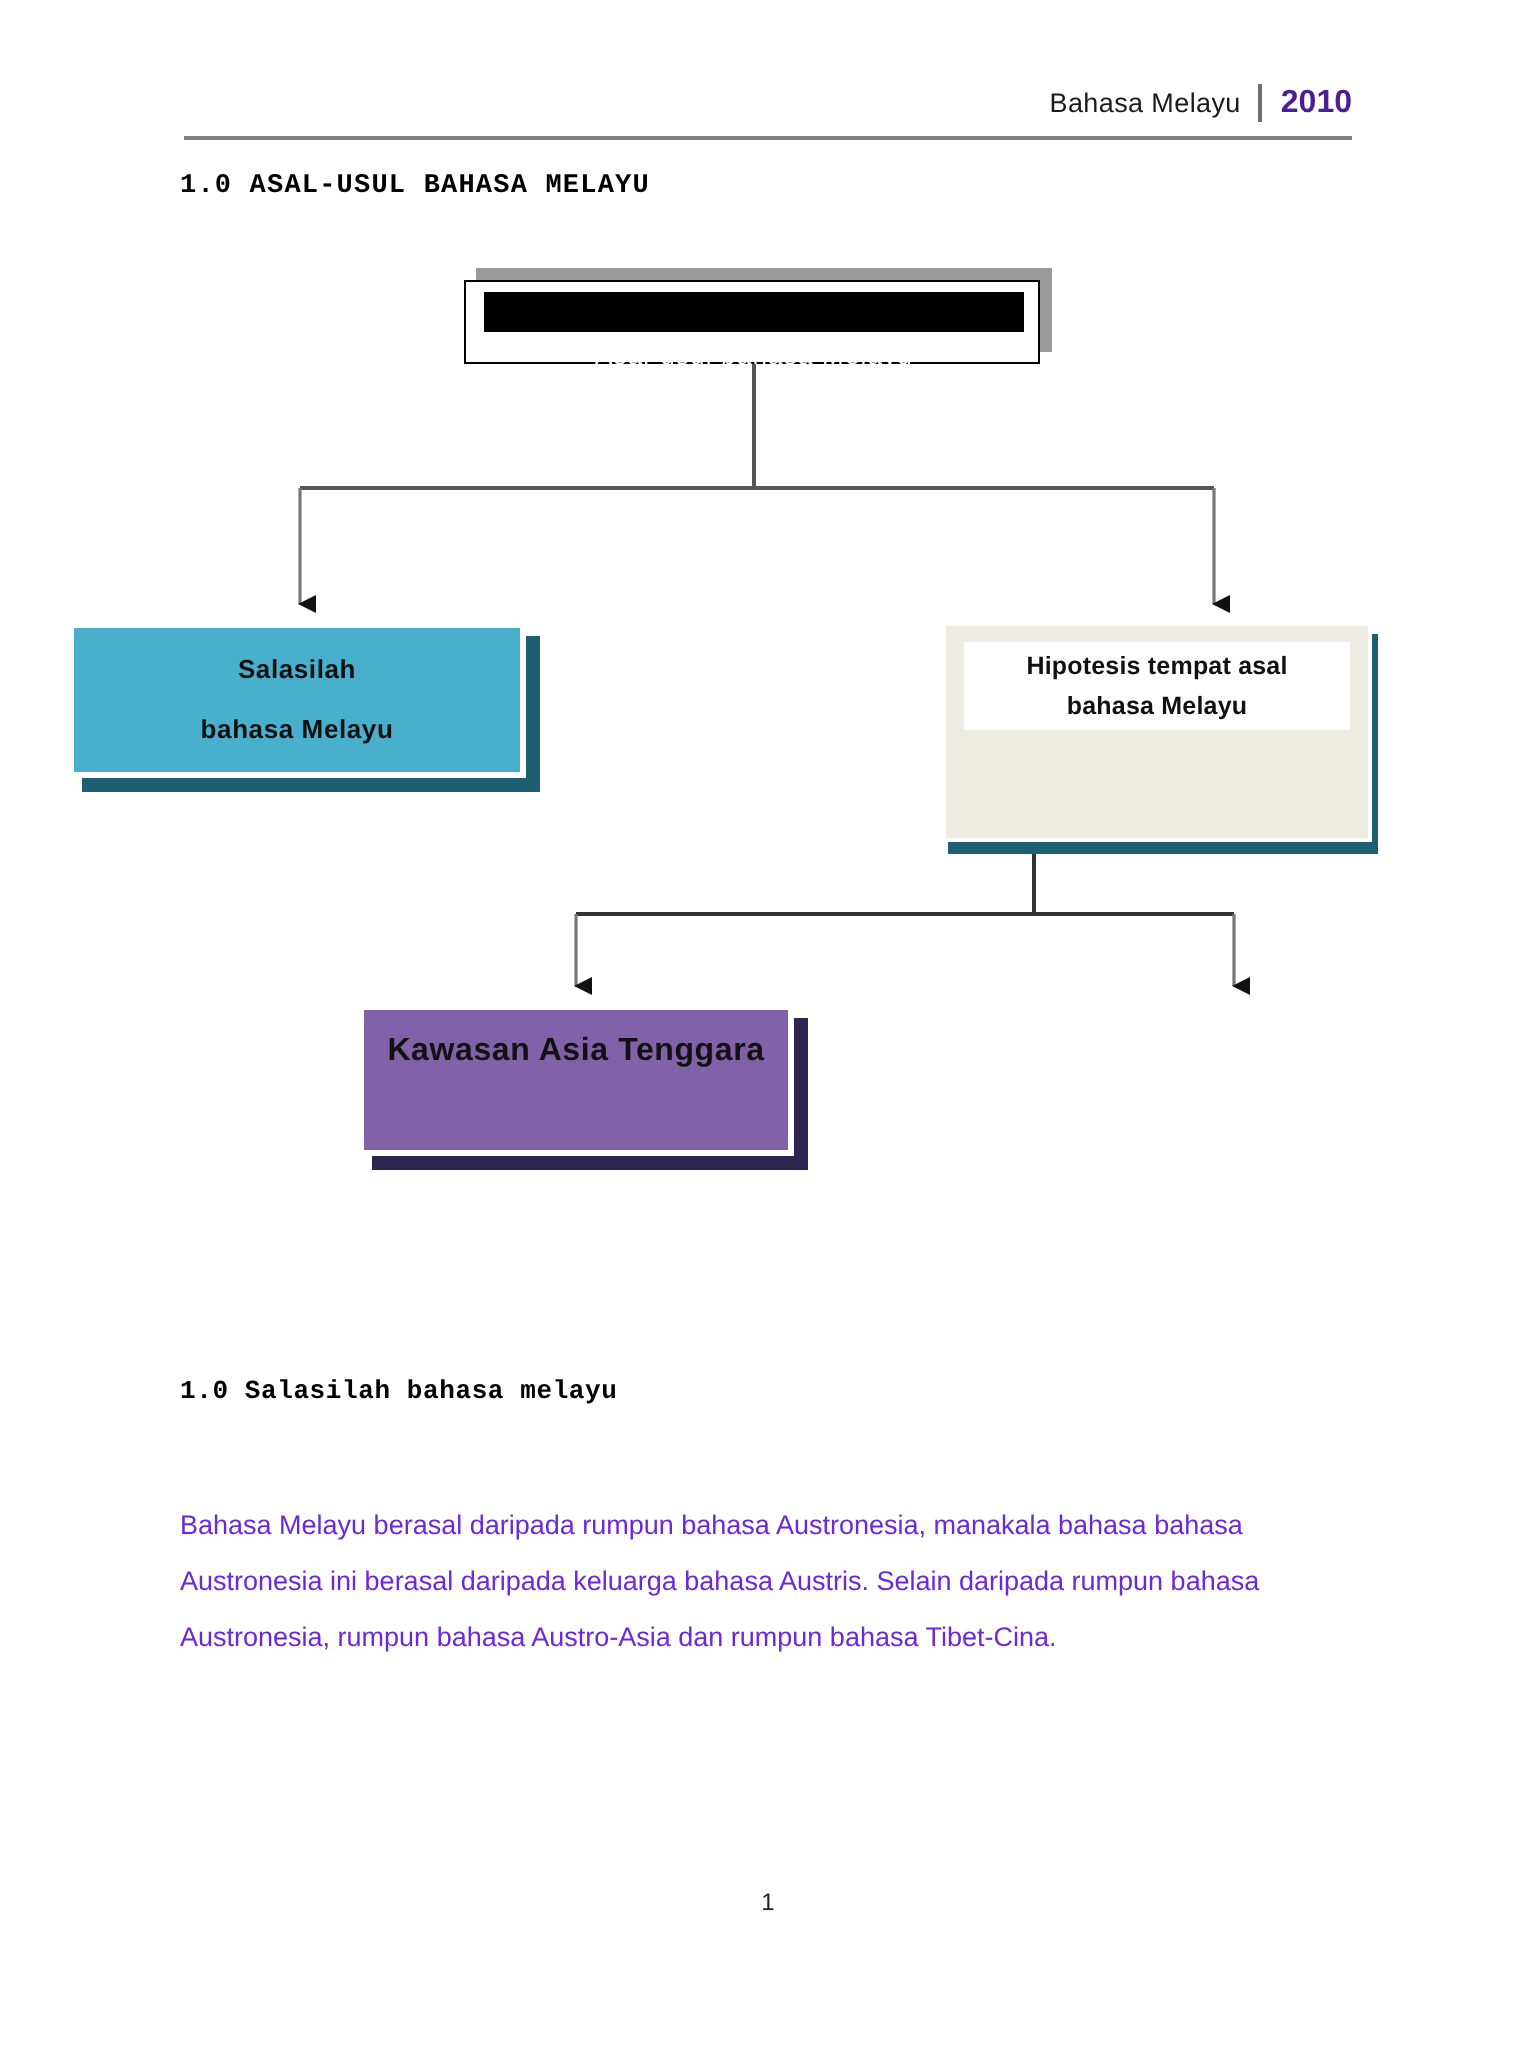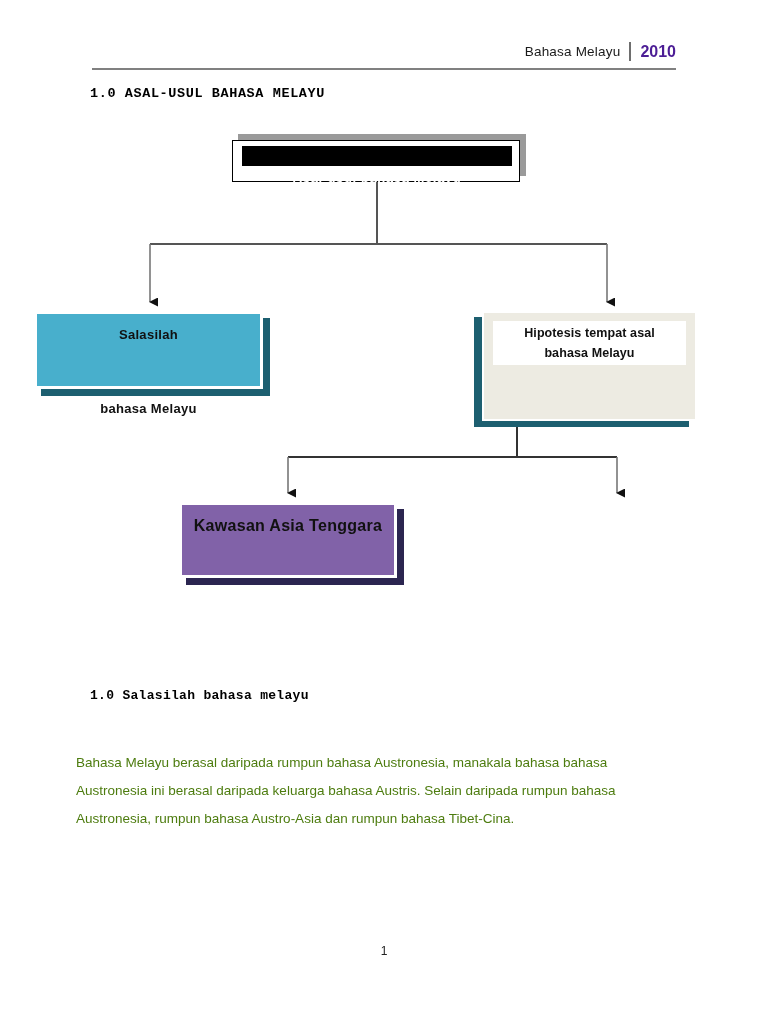--- a/index.html
+++ b/index.html
@@ -85,50 +85,50 @@
     background: #ffffff; border: 1px solid #000000;
     box-sizing: border-box;
   }
   .node-root .bar {
     position: absolute; left: 9px; top: 5px;
     width: 270px; height: 20px;
     background: #000000;
     display: flex; align-items: center; justify-content: center;
   }
   .node-root .bar span {
-    color: #ffffff; font-weight: bold; font-size: 13px; letter-spacing: 0.6px; margin-top: 42px;
+    color: #ffffff; font-weight: normal; font-size: 13px; letter-spacing: 0.6px; margin-top: 42px;
   }
 
   
   .node-cyan { left: 34px; top: 191px; width: 229px; height: 78px; }
   .node-cyan .shadow-teal {
     position: absolute; left: 7px; top: 7px;
     width: 229px; height: 78px; background: #1d5f70;
   }
   .node-cyan .card {
     position: absolute; left: 0; top: 0;
     width: 229px; height: 78px;
     background: #48AFCC; border: 3px solid #ffffff;
     box-sizing: border-box;
     display: flex; flex-direction: column;
     align-items: center; justify-content: center;
   }
   .node-cyan .line {
     font-weight: bold; font-size: 13px; color: #111111;
-    letter-spacing: 0.3px; line-height: 30px; margin-top: 44px;
+    letter-spacing: 0.3px; line-height: 30px;
   }
 
   
   .node-beige { left: 468px; top: 191px; width: 215px; height: 110px; }
   .node-beige .shadow-teal {
     position: absolute; left: 6px; top: 6px;
     width: 215px; height: 110px; background: #1d5f70;
   }
   .node-beige .card {
-    position: absolute; left: 14px; top: 0;
+    position: absolute; left: 3px; top: 0;
     width: 215px; height: 110px;
     background: #EDEBE2; border: 2px solid #ffffff;
     box-sizing: border-box;
   }
   .node-beige .textbox {
     position: absolute; left: 9px; top: 8px;
     width: 193px; height: 44px;
     background: #ffffff;
     display: flex; flex-direction: column;
     align-items: center; justify-content: center;
@@ -157,26 +157,26 @@
   .node-pur-1 { left: 179px; top: 382px; width: 218px; height: 76px; }
   .node-pur-1 .shadow-navy { left: 7px; top: 7px; width: 218px; height: 76px; }
   .node-pur-1 .card { width: 218px; height: 76px; }
   .node-pur-2 { left: 541px; top: 382px; width: 137px; height: 76px; }
   .node-pur-2 .shadow-navy { left: 7px; top: 7px; width: 137px; height: 76px; }
   .node-pur-2 .card { width: 137px; height: 76px; }
 
   
   .body-paragraph {
     position: absolute;
-    left: 76px;
+    left: 90px;
     top: 735px;
     width: 592px;
     font-size: 13.5px;
     line-height: 28px;
-    color: #4d7c0f;
+    color: #6d28d9;
     text-align: left;
   }
 
   
   .page-footer {
     position: absolute;
     left: 0;
     top: 944px;
     width: 768px;
     text-align: center;

